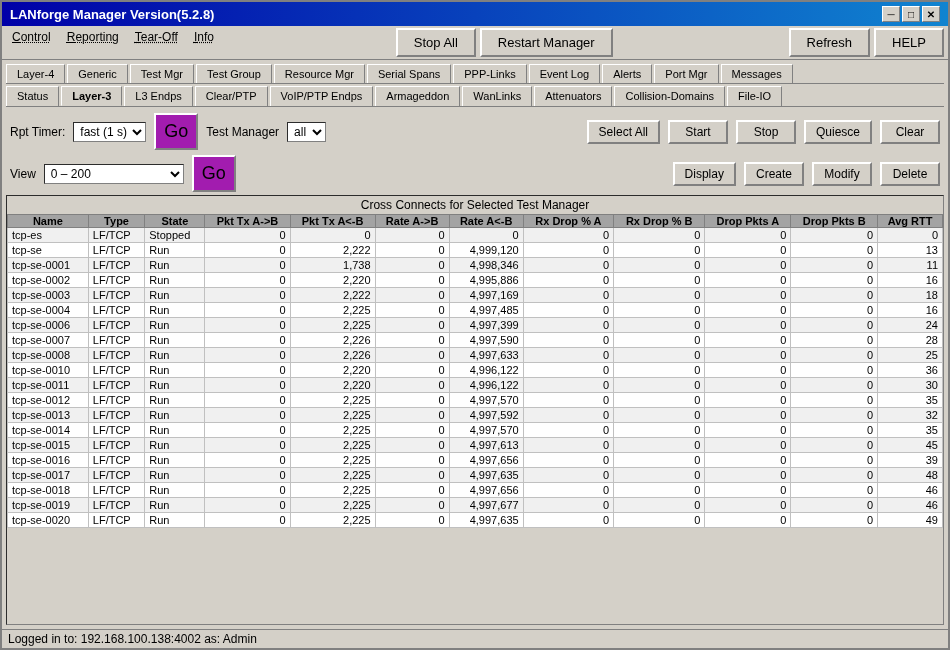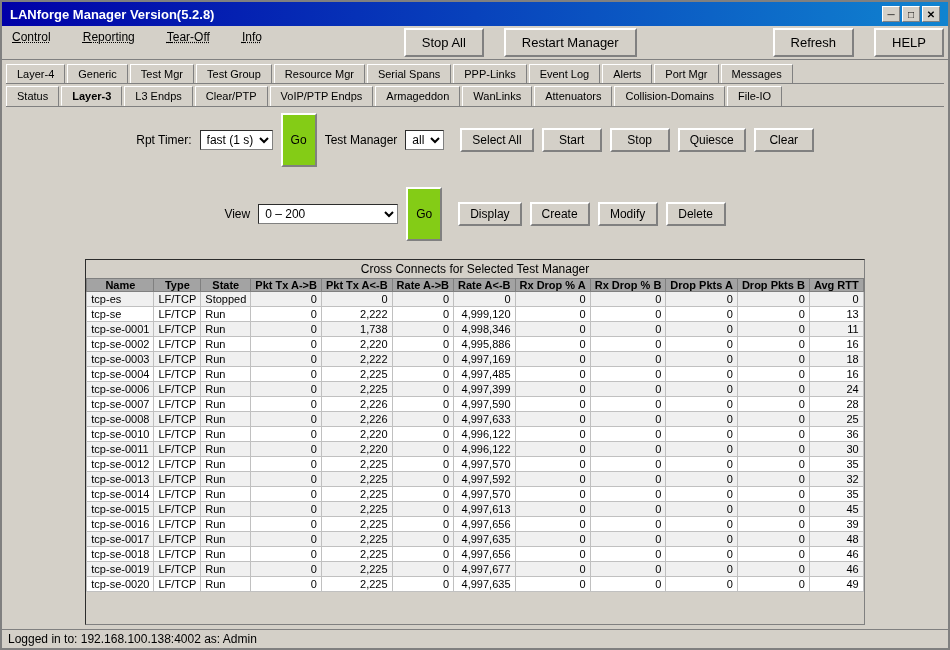--- a/index.html
+++ b/index.html
@@ -44,21 +44,21 @@
       cursor: pointer;
       display: flex;
       align-items: center;
       justify-content: center;
       color: #000;
     }
     .menu-bar {
       display: flex;
       background: #d4d0c8;
       padding: 2px 4px;
-      gap: 20px;
+      gap: 4px;
       border-bottom: 1px solid #808080;
     }
     .menu-item {
       padding: 2px 6px;
       cursor: pointer;
       font-size: 12px;
       text-decoration: underline;
       text-decoration-style: dotted;
     }
     .menu-item:first-letter { text-decoration: underline; }
@@ -104,37 +104,36 @@
     }
     .tabs-divider {
       border-bottom: 1px solid #808080;
       margin: 0 4px;
     }
     .content-area {
       flex: 1;
       display: flex;
       flex-direction: column;
       padding: 4px;
-      gap: 16px;
+      gap: 1px;
       overflow: hidden;
-      align-items: center;
     }
     .label {
       font-size: 12px;
     }
     .go-btn {
-      padding: 18px 8px;
-      background: #84cc16;
+      padding: 6px 8px;
+      background: #a21caf;
       border: 2px solid;
       border-top-color: #fff;
       border-left-color: #fff;
       border-right-color: #808080;
       border-bottom-color: #808080;
       cursor: pointer;
-      font-size: 12px;
+      font-size: 18px;
     }
     .table-section {
       flex: 1;
       display: flex;
       flex-direction: column;
       border: 1px inset #808080;
       overflow: hidden;
     }
     .table-title {
       text-align: center;

